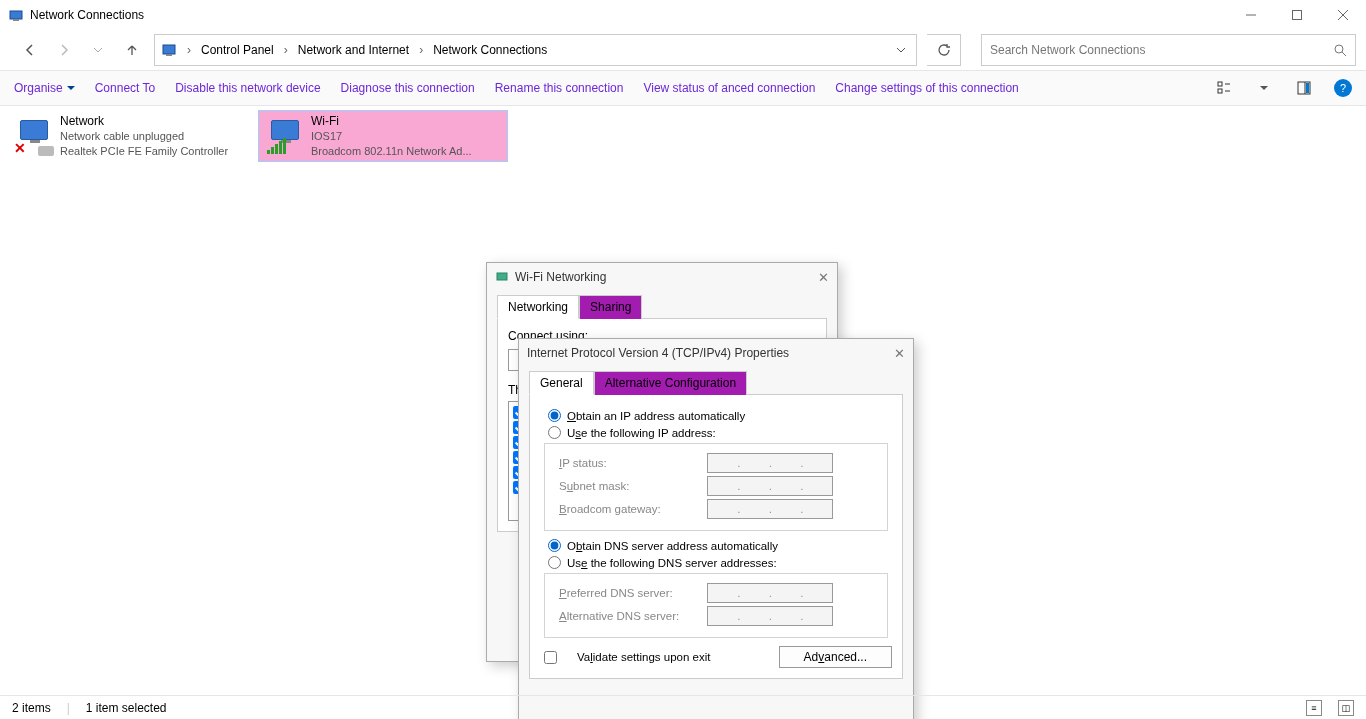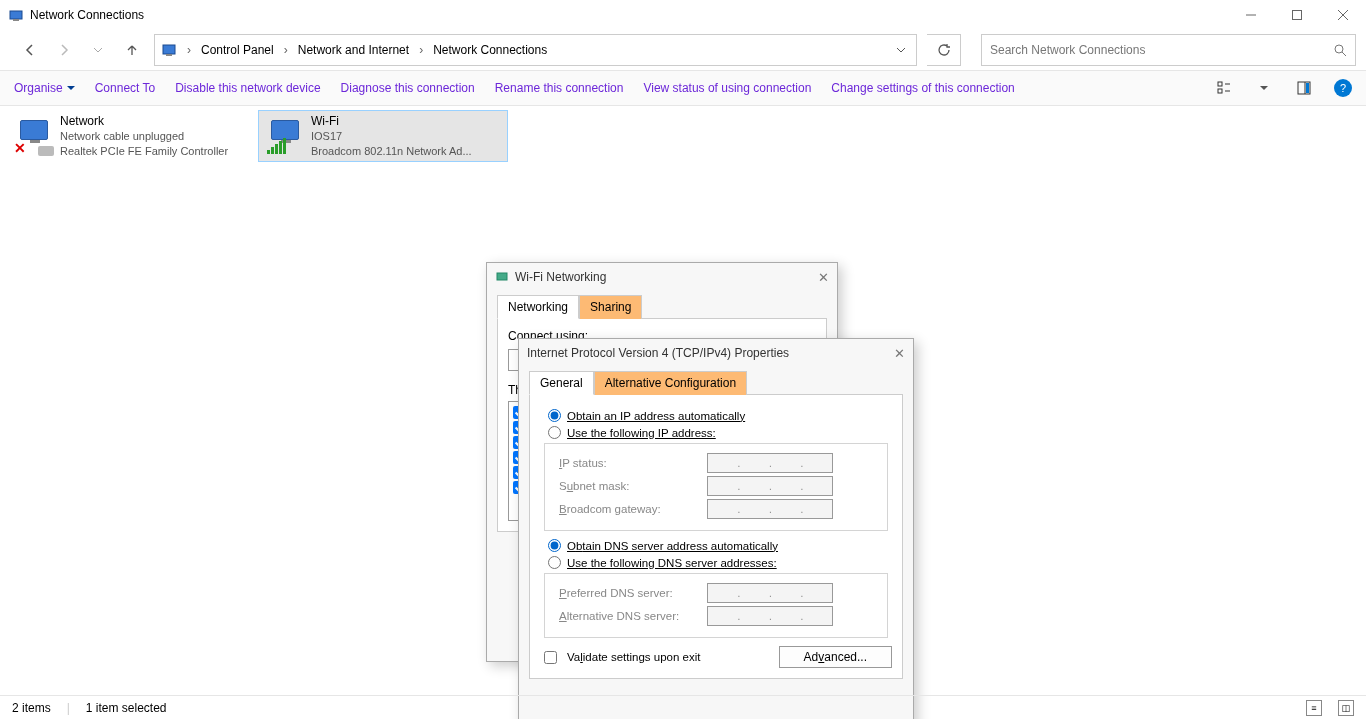--- a/index.html
+++ b/index.html
@@ -27,21 +27,21 @@
   .toolbar { height: 36px; border-top: 1px solid #e6e6e6; border-bottom: 1px solid #e6e6e6; background: #fafafa; display: flex; align-items: center; padding: 0 14px; gap: 20px; }
   .toolbar .titem { color: #6d28d9; font-size: 12px; display: flex; align-items: center; gap: 4px; }
   .toolbar .tspacer { flex: 1; }
   .toolbar .ricon { width: 20px; height: 20px; display: flex; align-items: center; justify-content: center; color: #333; }
   .toolbar .help { width: 18px; height: 18px; border-radius: 50%; background: #0078d4; color: #fff; font-size: 11px; display: flex; align-items: center; justify-content: center; }
 
   
   .content { position: relative; height: 576px; padding: 4px 8px; }
   .conn-row { display: flex; gap: 0; }
   .conn { width: 250px; height: 52px; display: flex; align-items: center; gap: 6px; padding: 2px 6px; }
-  .conn.sel { background: #e5e5e5; border: 1px solid #99d1ff; }
+  .conn.sel { background: #f9a8d4; border: 1px solid #99d1ff; }
   .conn .cicon { width: 40px; height: 40px; position: relative; }
   .conn .lines div { line-height: 15px; font-size: 11px; }
   .conn .lines .cname { font-size: 12px; }
   .monitor { width: 28px; height: 20px; background: #3a7bd5; border: 1px solid #2a5aa0; border-radius: 2px; position: absolute; top: 4px; left: 6px; }
   .monitor::after { content:''; position:absolute; bottom:-4px; left:9px; width:10px; height:3px; background:#888; }
   .xmark { position: absolute; bottom: 0; left: 0; color: #d00; font-weight: bold; font-size: 14px; }
   .bars { position: absolute; bottom: 2px; left: 2px; display: flex; align-items: flex-end; gap: 1px; }
   .bars span { width: 3px; background: #2a9d2a; display: block; }
   .plug { position:absolute; bottom:0; right:0; width:16px; height:10px; background:#bbb; border-radius:2px; }
 
@@ -49,42 +49,42 @@
   .statusbar { position: absolute; bottom: 0; left: 0; right: 0; height: 24px; border-top: 1px solid #e6e6e6; display: flex; align-items: center; padding: 0 12px; gap: 16px; font-size: 12px; }
   .statusbar .sspacer { flex: 1; }
   .statusbar .sicon { width:16px; height:16px; display:flex; align-items:center; justify-content:center; border:1px solid #888; font-size:9px; }
 
   
   .dialog { position: absolute; background: #f8f8f8; border: 1px solid #aaa; box-shadow: 4px 4px 12px rgba(0,0,0,.2); }
   .dlg-title { height: 28px; display: flex; align-items: center; padding: 0 8px; font-size: 12px; color: #333; }
   .dlg-title .dtx { flex: 1; }
   .dlg-title .dclose { color: #777; font-size: 13px; }
   .tabs { display: flex; padding: 4px 10px 0 10px; gap: 0; }
-  .tab { padding: 4px 10px; border: 1px solid #ccc; background: #fdba74; font-size: 12px; border-bottom: none; }
+  .tab { padding: 4px 10px; border: 1px solid #ccc; background: #a21caf; font-size: 12px; border-bottom: none; }
   .tab.active { background: #fff; border-bottom: 1px solid #fff; position: relative; z-index: 2; }
   .tabbody { border: 1px solid #ccc; margin: -1px 10px 10px 10px; background: #fff; padding: 10px; font-size: 12px; }
 
   
   .wifi-dialog { left: 486px; top: 156px; width: 352px; height: 400px; background:#f7f7f7; }
   .wifi-body .connusing { margin-bottom: 6px; }
   .listish { border:1px solid #999; height: 120px; padding:4px; }
   .listish .lr { display:flex; align-items:center; gap:4px; font-size:11px; margin-bottom:2px; overflow:hidden; white-space:nowrap; }
 
   
   .ipv4-dialog { left: 518px; top: 232px; width: 396px; height: 454px; background: #f7f7f7; }
   .ipv4-body { font-size: 11.5px; }
   .desc { margin: 0 4px 12px 4px; color: #000; }
-  .radio-row { display: flex; align-items: center; gap: 6px; margin: 4px 8px; text-decoration: underline; }
+  .radio-row { display: flex; align-items: center; gap: 6px; margin: 4px 8px; }
   .radio-row input[type=radio] { accent-color: #0066cc; }
   .fieldset { border: 1px solid #d4d4d4; margin: 0 4px 8px 4px; padding: 6px 8px 8px 8px; }
   .fr { display: flex; align-items: center; margin: 3px 0 3px 6px; }
   .fr .lbl { width: 148px; color: #888; }
   .ipinput { width: 126px; height: 20px; border: 1px solid #999; background: #f4f4f4; display:flex; align-items:center; justify-content:space-evenly; color:#888; font-size:10px; }
   .ipinput span { width: 2px; }
-  .chk-row { display: flex; align-items: center; gap: 10px; margin: 8px 8px; }
+  .chk-row { display: flex; align-items: center; gap: 20px; margin: 8px 8px; }
   .btn { min-width: 70px; height: 22px; border: 1px solid #999; background: #fdfdfd; display: inline-flex; align-items: center; justify-content: center; font-size: 12px; padding: 0 24px; }
 
   .underline-first::first-letter { text-decoration: underline; }
 
   svg { display: block; }
 </style>
 </head>
 <body>
 
 <div class="titlebar">
@@ -179,21 +179,21 @@
   <div class="titem">
       <span>Organise</span> 
       <svg width="8" height="5">
         <path d="M0 0 L4 4 L8 0" fill="#003e92"></path>
       </svg>
     </div>
   <div class="titem">Connect To</div>
   <div class="titem">Disable this network device</div>
   <div class="titem">Diagnose this connection</div>
   <div class="titem">Rename this connection</div>
-  <div class="titem">View status of using connection</div>
+  <div class="titem">View status of anced connection</div>
   <div class="titem">Change settings of this connection</div>
   <div class="tspacer"></div>
   <div class="ricon">
       <svg width="14" height="14">
         <rect x="1" y="1" width="4" height="4" fill="none" stroke="#333"></rect>
         <rect x="1" y="8" width="4" height="4" fill="none" stroke="#333"></rect>
         <line x1="8" y1="3" x2="13" y2="3" stroke="#333"></line>
         <line x1="8" y1="10" x2="13" y2="10" stroke="#333"></line>
       </svg>
     </div>

